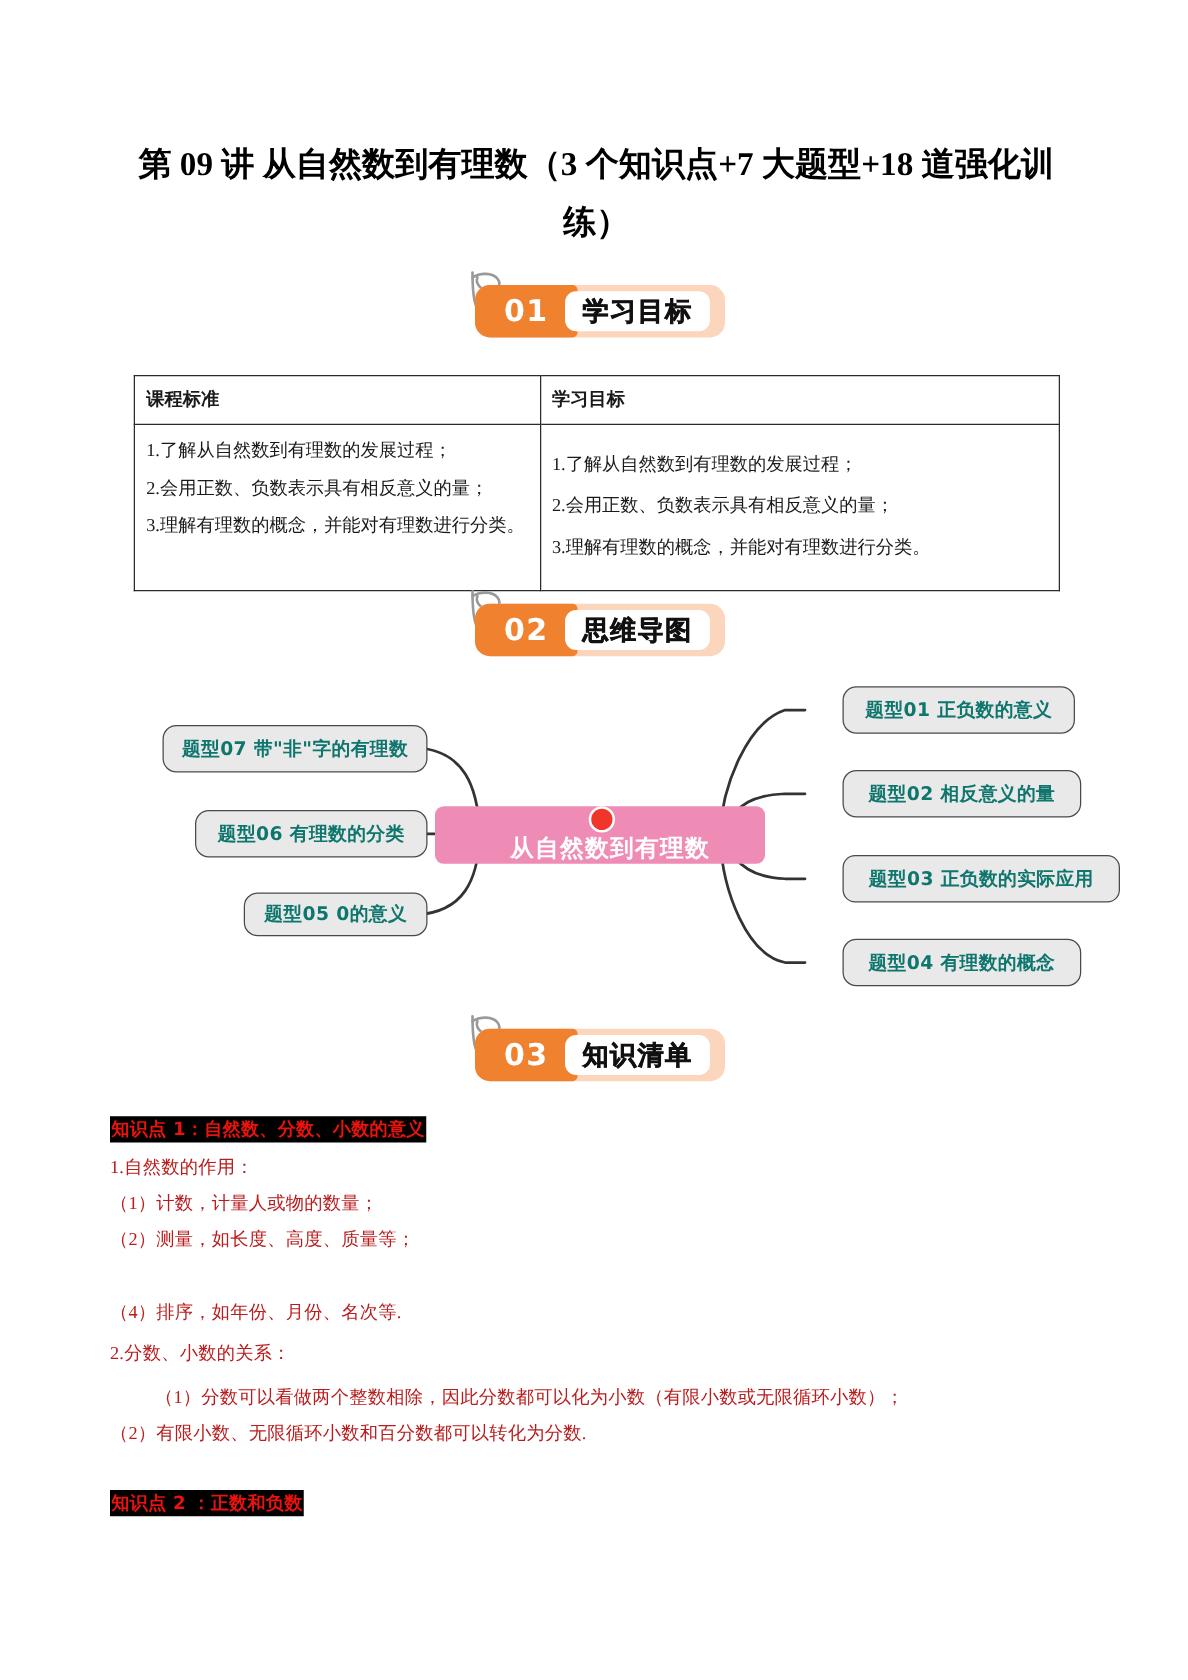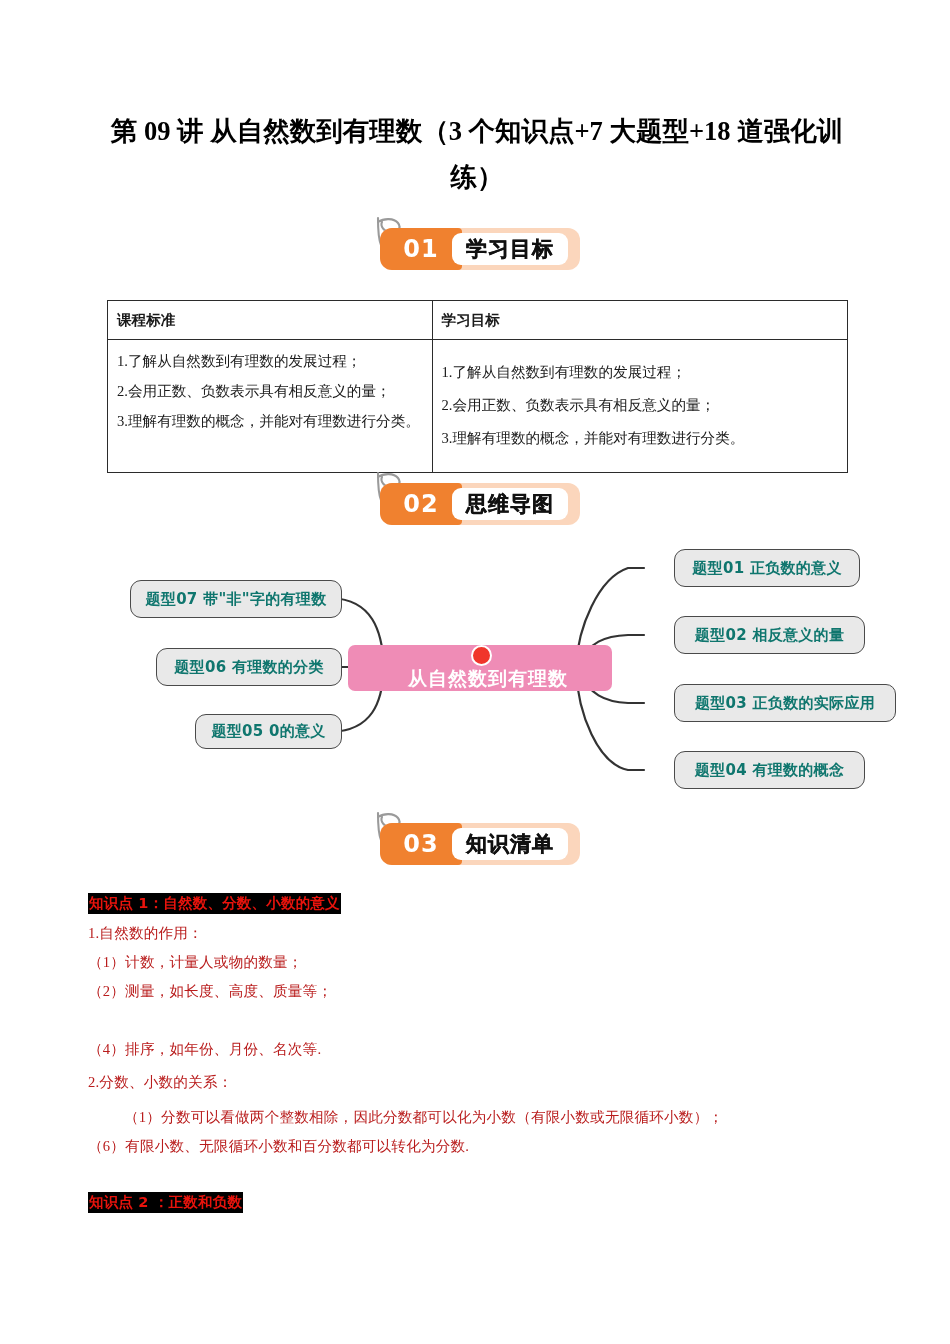--- a/index.html
+++ b/index.html
@@ -250,17 +250,17 @@
   </div>
 
   <div class="kp-heading" style="left:88px; top:893px;">知识点 1：自然数、分数、小数的意义</div>
 
   <div class="body-line" style="left:88px; top:924px;">1.自然数的作用：</div>
   <div class="body-line" style="left:88px; top:953px;">（1）计数，计量人或物的数量；</div>
   <div class="body-line" style="left:88px; top:982px;">（2）测量，如长度、高度、质量等；</div>
   <div class="body-line" style="left:88px; top:1040px;">（4）排序，如年份、月份、名次等.</div>
   <div class="body-line" style="left:88px; top:1073px;">2.分数、小数的关系：</div>
   <div class="body-line" style="left:88px; top:1108px;margin-left:36px;">（1）分数可以看做两个整数相除，因此分数都可以化为小数（有限小数或无限循环小数）；</div>
-  <div class="body-line" style="left:88px; top:1137px;">（6）有限小数、无限循环小数和百分数都可以转化为分数.</div>
+  <div class="body-line" style="left:88px; top:1137px;">（2）有限小数、无限循环小数和百分数都可以转化为分数.</div>
 
   <div class="kp-heading" style="left:88px; top:1192px;">知识点 2 ：正数和负数</div>
 
 </div>
 
 </body></html>

